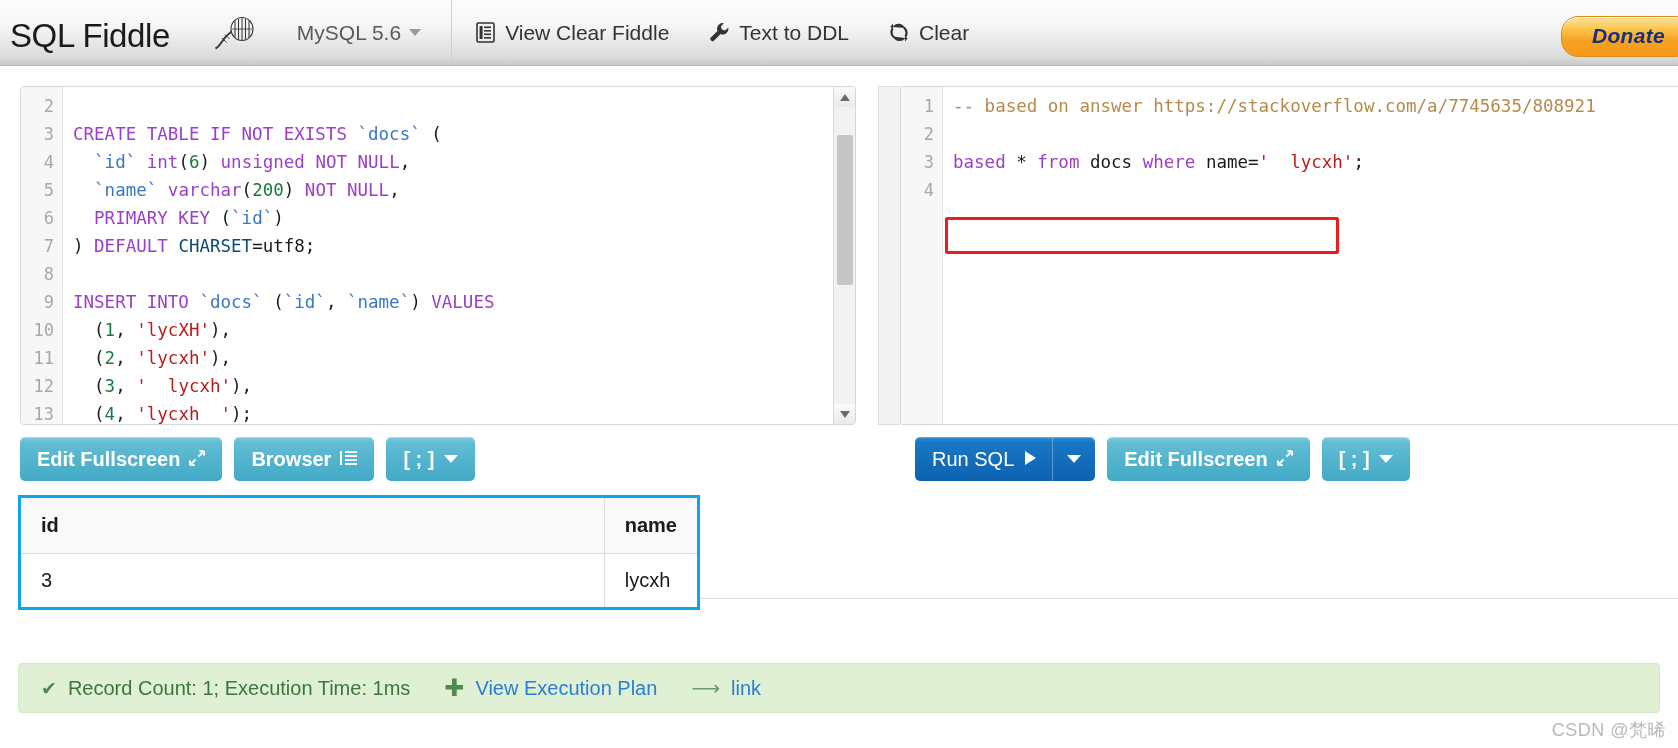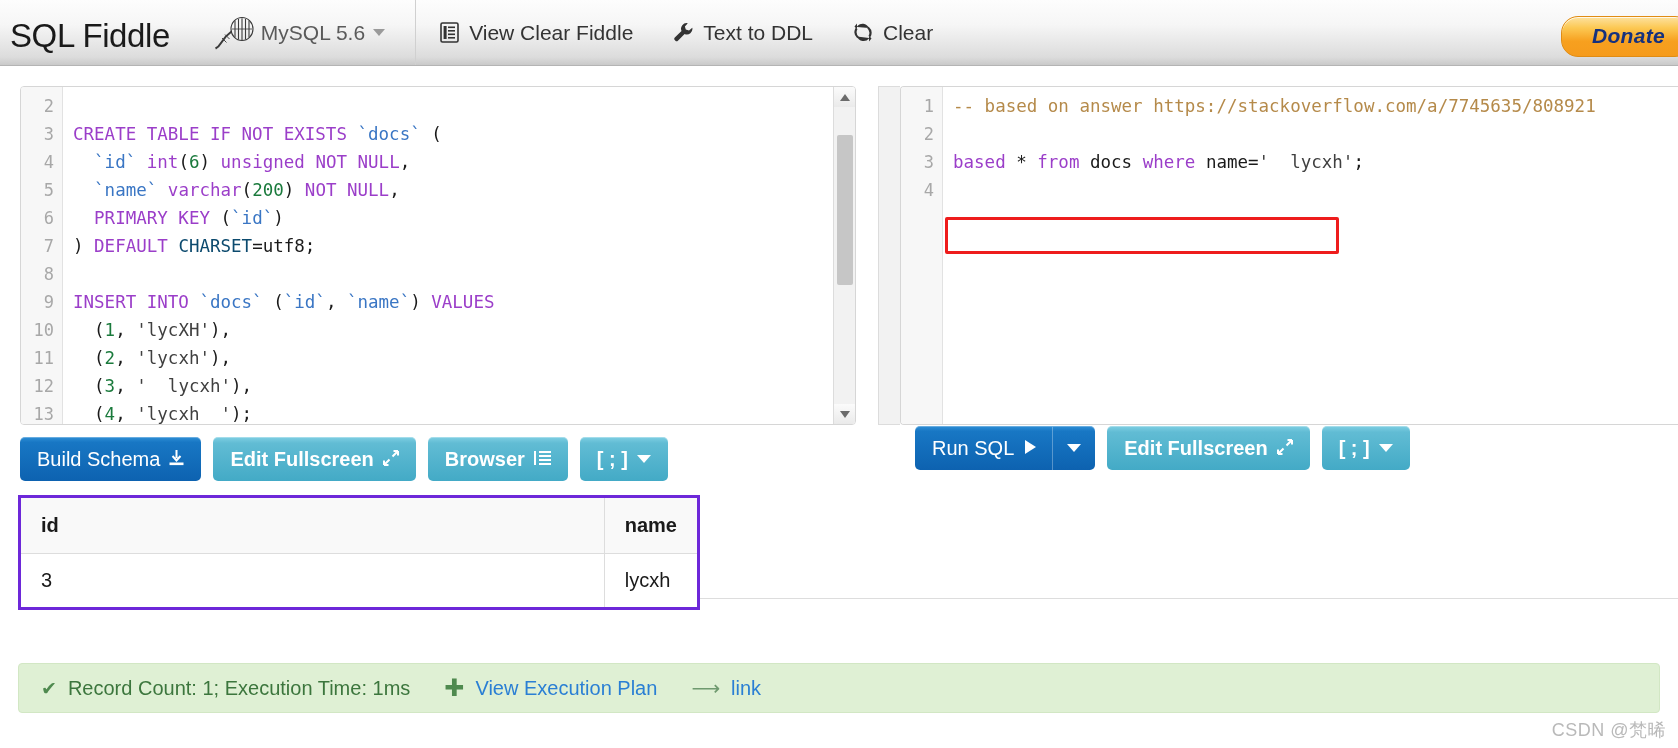--- a/index.html
+++ b/index.html
@@ -34,20 +34,21 @@
     letter-spacing: -0.4px;
     font-weight: 400;
     line-height: 1;
   }
   .brand-logo {
     margin-left: -2px;
     position: relative;
     top: 3px;
   }
   .db-select {
+    margin-left: 36px;
     display: flex;
     align-items: center;
     gap: 8px;
     font-size: 21px;
     color: #5a5a5a;
     cursor: pointer;
   }
   .caret-down {
     width: 0; height: 0;
     border-left: 6px solid transparent;
@@ -144,21 +145,21 @@
     padding-right: 9px;
     color: #a8a8a8;
     font-size: 17px;
   }
   .ctext { padding-left: 10px; color: #111; }
 
   
   .kw   { color: #9b3ec9; }
   .ident{ color: #3a76c4; }
   .num  { color: #1a7a3c; }
-  .str  { color: #404040; }
+  .str  { color: #b91c1c; }
   .orng { color: #0c4a6e; }
   .cmt  { color: #b58a4a; }
   .plain{ color: #1a1a1a; }
 
   
   .vscroll {
     position: absolute;
     top: 0; right: 0; bottom: 0;
     width: 22px;
     background: #f2f2f2;
@@ -199,21 +200,21 @@
     left: 945px; top: 151px;
     width: 394px; height: 37px;
     border: 3px solid #ee1c1c;
     border-radius: 2px;
     pointer-events: none;
   }
 
   
   .btnrow { position: absolute; display: flex; gap: 12px; }
   .btnrow-left  { left: 20px;  top: 437px; }
-  .btnrow-right { left: 915px; top: 426px; }
+  .btnrow-right { left: 915px; top: 437px; }
 
   .btn {
     display: inline-flex;
     align-items: center;
     gap: 9px;
     height: 44px;
     padding: 0 17px;
     border-radius: 5px;
     color: #ffffff;
     font-size: 20px;
@@ -246,21 +247,21 @@
     border-left: 7px solid transparent;
     border-right: 7px solid transparent;
     border-top: 8px solid #ffffff;
   }
 
   
   .results-wrap {
     position: absolute;
     left: 18px; top: 495px;
     width: 682px;
-    border: 3px solid #6d28d9;
+    border: 3px solid #0ea5e9;
     background: #ffffff;
   }
   .rtable { width: 100%; border-collapse: collapse; }
   .rtable th {
     background: #f9f9f9;
     text-align: left;
     font-size: 20px;
     font-weight: bold;
     color: #1a1a1a;
     padding: 16px 20px;
@@ -423,29 +424,20 @@
           <div class="cline"><span class="lnum">3</span><span class="ctext"><span class="kw">based</span><span class="plain"> * </span><span class="kw">from</span><span class="plain"> docs </span><span class="kw">where</span><span class="plain"> name=</span><span class="str">'  lycxh'</span><span class="plain">;</span></span></div>
           <div class="cline"><span class="lnum">4</span><span class="ctext"></span></div>
         </div>
     </div>
   </div>
 
   <div class="annot-query"></div>
 </div>
 
 <div class="btnrow btnrow-left">
-  <button class="btn btn-primary">
-    <span>Build Schema</span>
-    <span>
-      <svg width="15" height="16" viewBox="0 0 15 16">
-          <path d="M7.5 0 L7.5 8 M3.5 6 L7.5 10.5 L11.5 6" stroke="#fff" stroke-width="2" fill="none"></path>
-          <rect x="0.5" y="12.5" width="14" height="2.6" fill="#fff"></rect>
-        </svg>
-    </span>
-  </button>
   <button class="btn btn-info">
     <span>Edit Fullscreen</span>
     <span>
       <svg width="16" height="16" viewBox="0 0 16 16">
           <path d="M15 1 L9.5 6.5 M15 1 L15 5.5 M15 1 L10.5 1 M1 15 L6.5 9.5 M1 15 L1 10.5 M1 15 L5.5 15" stroke="#fff" stroke-width="2" fill="none"></path>
         </svg>
     </span>
   </button>
   <button class="btn btn-info">
     <span>Browser</span>

